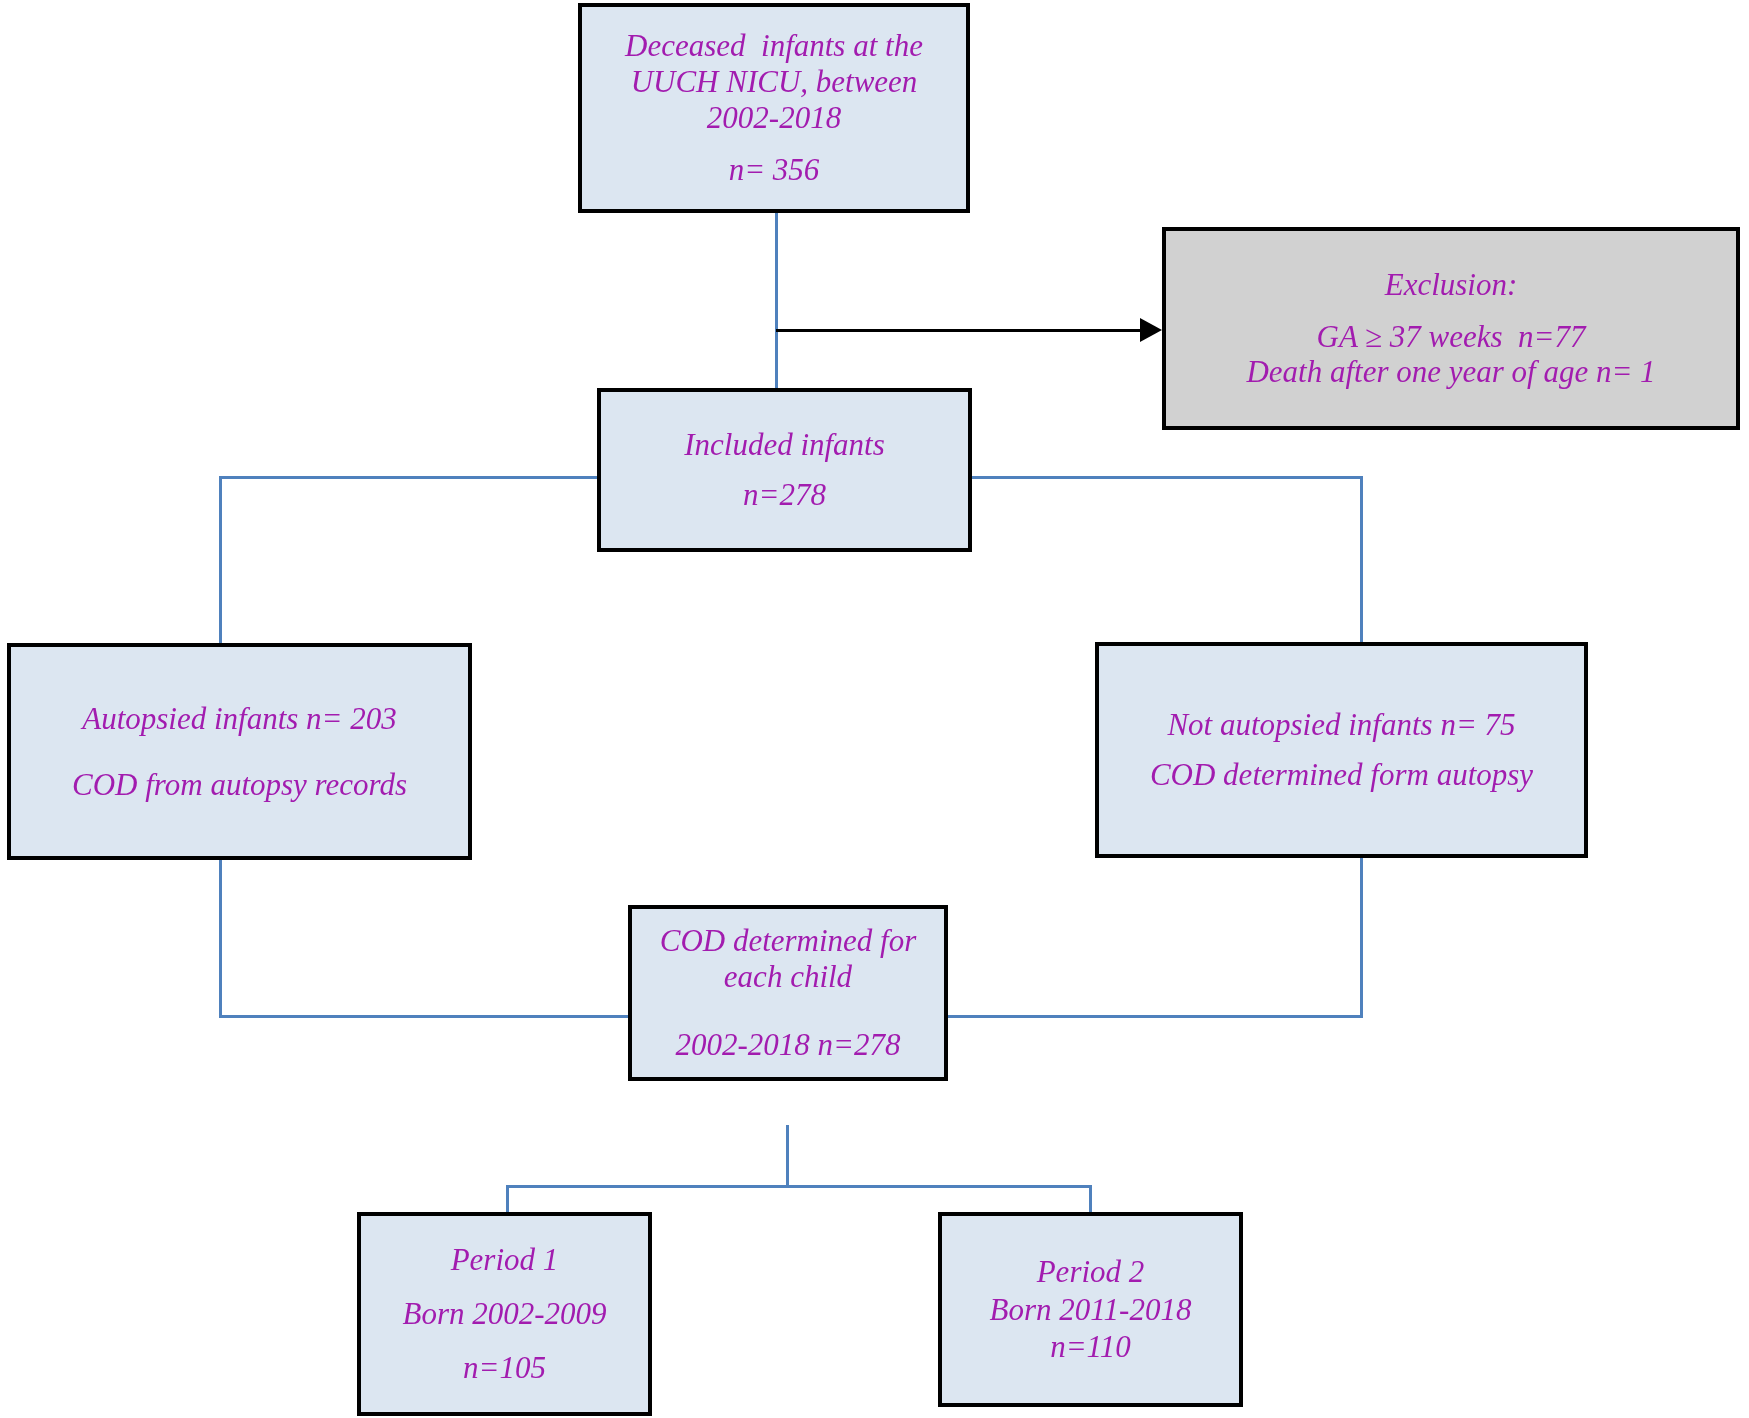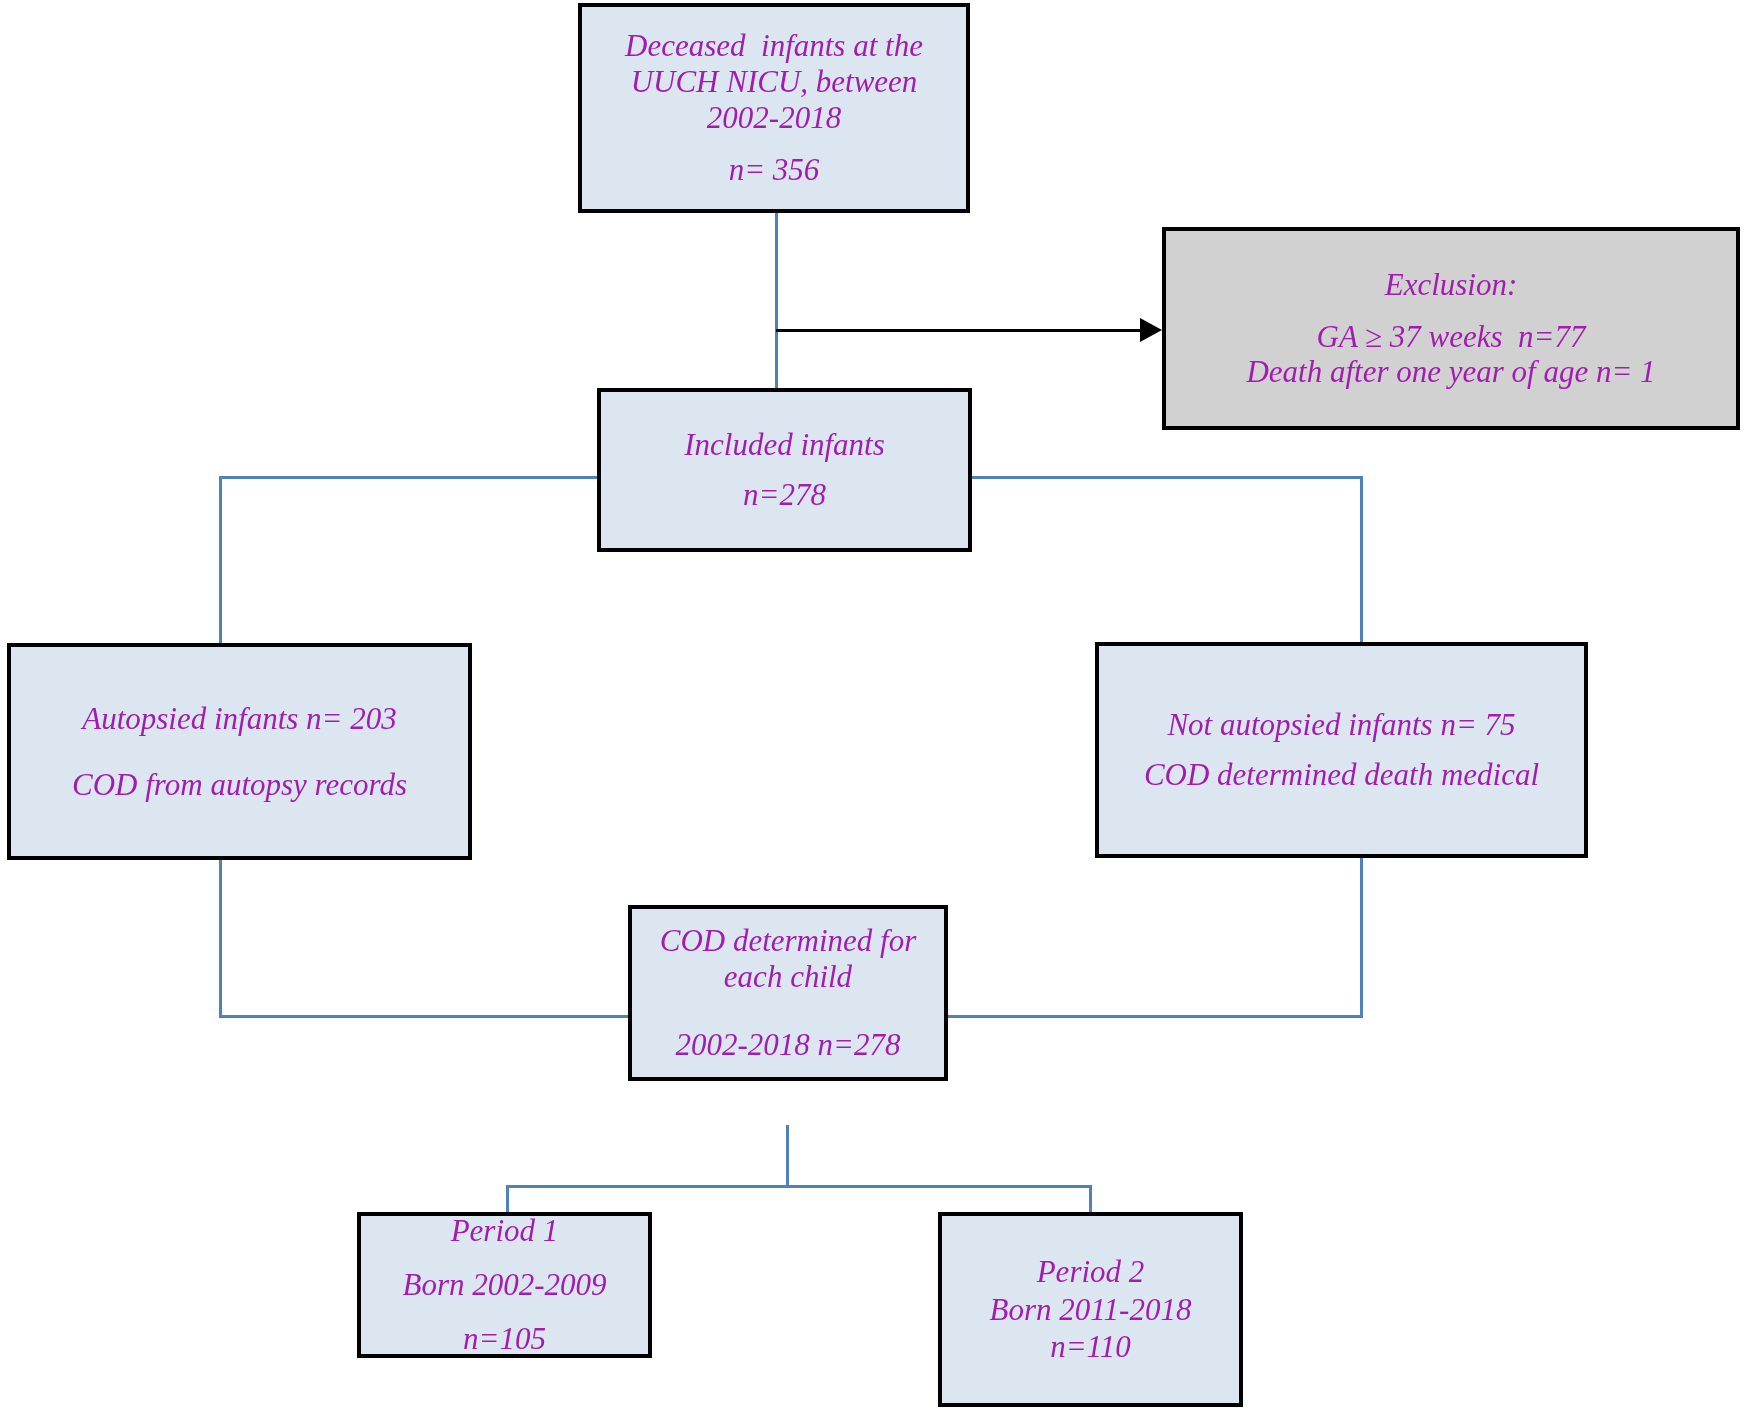--- a/index.html
+++ b/index.html
@@ -91,33 +91,33 @@
   <div class="node" style="left:7px; top:643px; width:465px; height:217px;">
     <div class="stack" style="gap:30px;">
       <span>Autopsied infants n= 203</span>
       <span>COD from autopsy records</span>
     </div>
   </div>
 
   <div class="node" style="left:1095px; top:642px; width:493px; height:216px;">
     <span>Not autopsied infants n= 75</span>
     <div class="stack" style="margin-top:14px;">
-      <span>COD determined death medical</span>
+      <span>COD determined form autopsy</span>
     </div>
   </div>
 
   <div class="node" style="left:628px; top:905px; width:320px; height:176px;gap:14px;">
     <div class="stack">
       <span>COD determined for</span>
       <span>each child</span>
     </div>
     <span style="margin-top:18px;">2002-2018 n=278</span>
   </div>
 
-  <div class="node" style="left:357px; top:1212px; width:295px; height:146px;">
+  <div class="node" style="left:357px; top:1212px; width:295px; height:204px;">
     <div class="stack" style="gap:18px;">
       <span>Period 1</span>
       <span>Born 2002-2009</span>
       <span>n=105</span>
     </div>
   </div>
 
   <div class="node" style="left:938px; top:1212px; width:305px; height:195px;">
     <div class="stack" style="gap:2px;">
       <span>Period 2</span>

